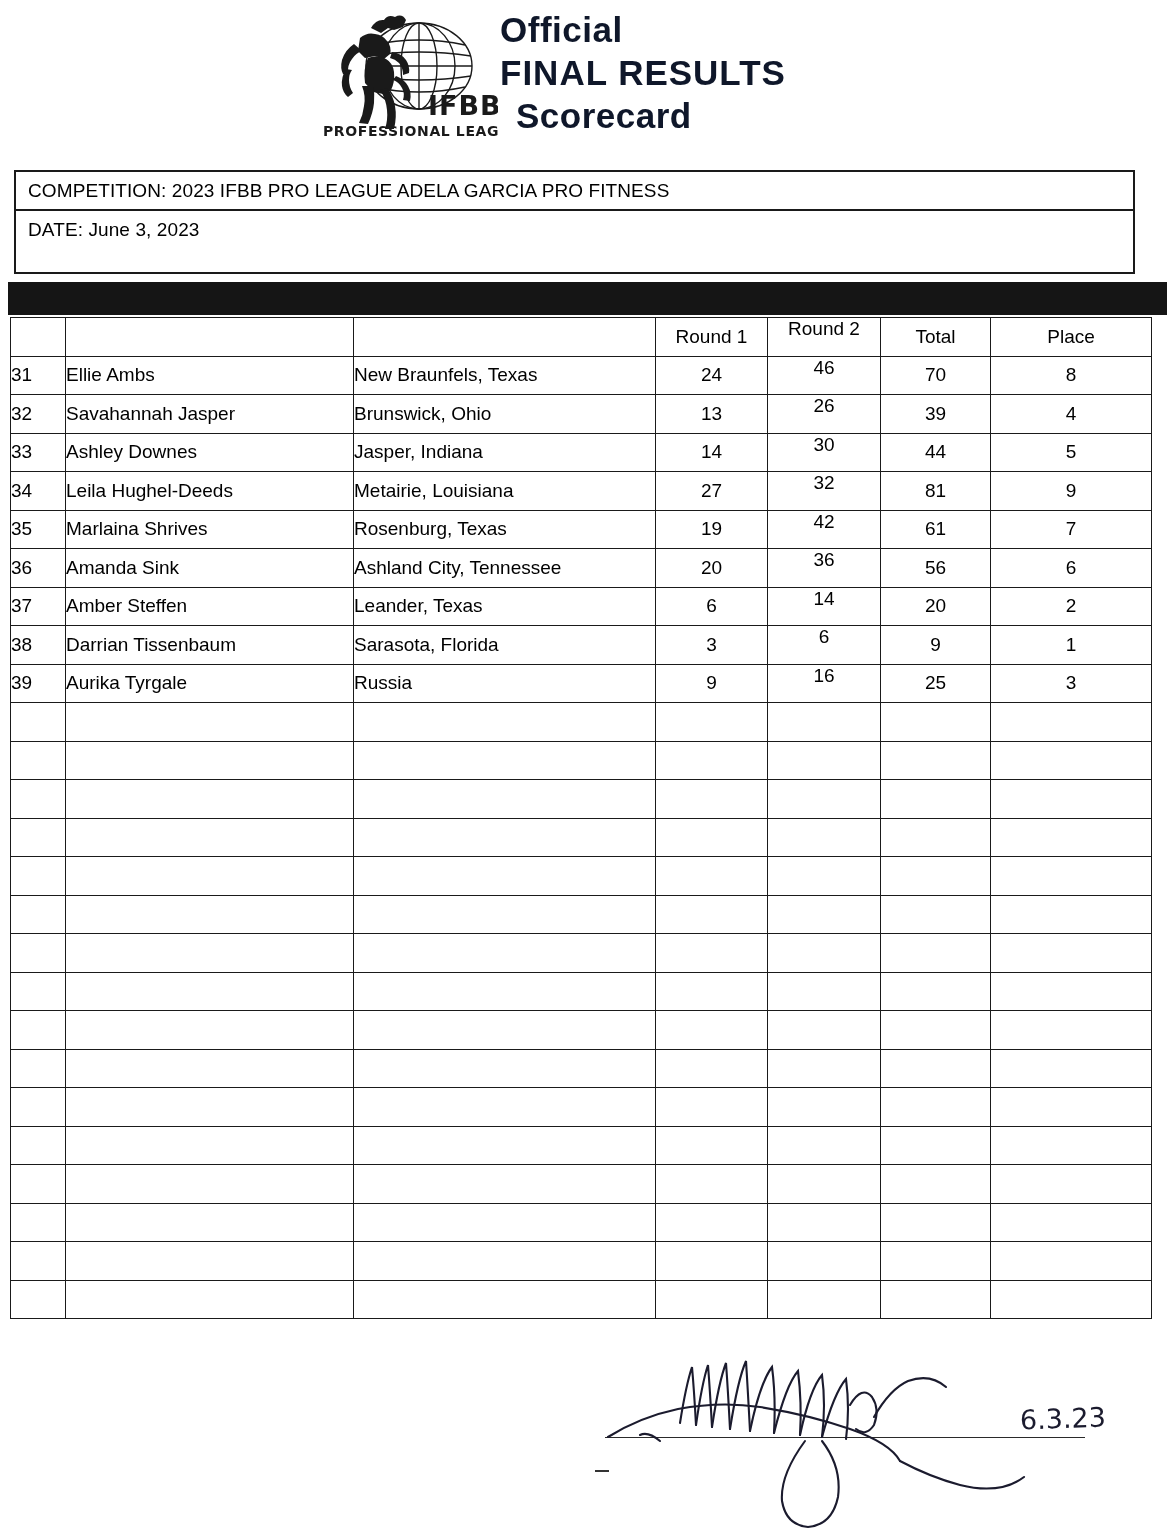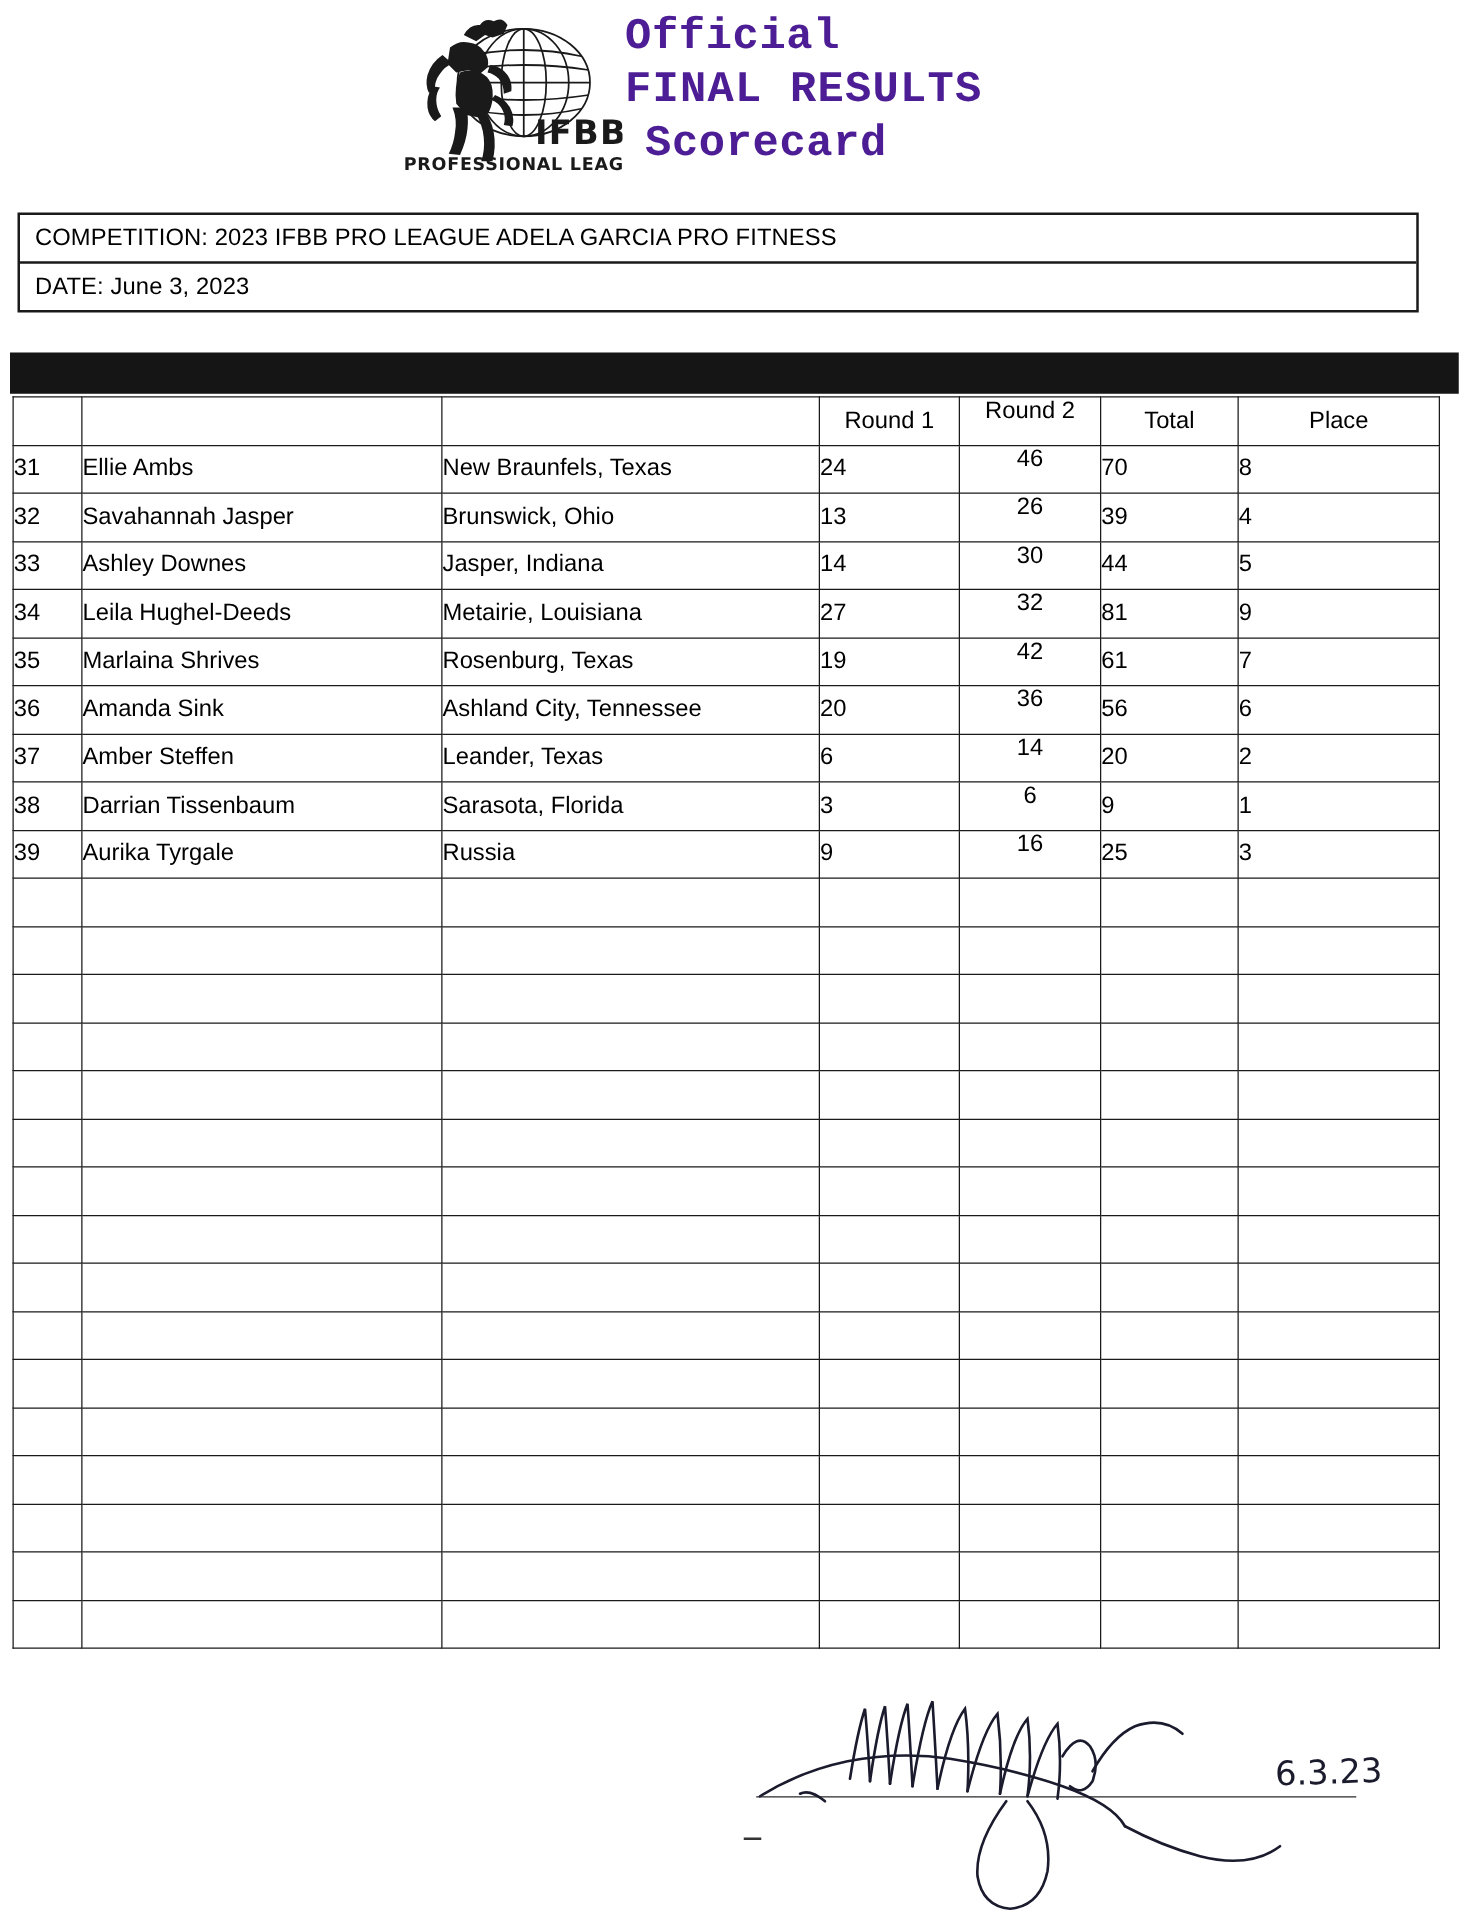--- a/index.html
+++ b/index.html
@@ -14,33 +14,33 @@
   }
 
   
   #letterhead{position:absolute;left:0;top:0;width:1173px;height:155px;}
 
   #logo{position:absolute;left:316px;top:14px;width:182px;height:130px;}
   #logo svg{display:block;}
 
   #title-block{position:absolute;left:500px;top:12px;width:420px;}
   .title-line{
-    font-family:Liberation Mono, monospace;
+    font-family:Liberation Sans, sans-serif;
     font-weight:bold;
-    color:#4c1d95;
+    color:#0f172a;
     letter-spacing:0.5px;
     line-height:1.0;
   }
   #title-official{font-size:35px;margin-bottom:8px;}
   #title-final{font-size:35px;margin-bottom:8px;letter-spacing:1px;}
   #title-scorecard{font-size:35px;margin-left:16px;}
 
   
   #header-box{
-    position:absolute;left:14px;top:170px;width:1121px;height:80px;
+    position:absolute;left:14px;top:170px;width:1121px;height:104px;
     border:2px solid #1a1a1a;
     box-sizing:border-box;
   }
   #row-competition{
     position:absolute;left:0;top:0;width:100%;height:39px;
     border-bottom:2px solid #1a1a1a;
     box-sizing:border-box;
     display:flex;align-items:center;
   }
   #row-place{
@@ -84,21 +84,21 @@
   thead th{height:40px;font-size:19px;text-align:center;vertical-align:middle;}
   th.blank-head{border-bottom:1.5px solid #1a1a1a;}
   
   th.r2-head{vertical-align:top;padding-top:3px;}
 
   td.cell-num{
     font-size:19px;font-weight:bold;vertical-align:middle;
   }
   td.cell-name{font-size:19px;padding-left:14px;vertical-align:middle;margin-top:16px;}
   td.cell-city{font-size:19px;padding-left:14px;vertical-align:middle;}
-  td.cell-score{font-size:19px;vertical-align:middle;}
+  td.cell-score{font-size:19px;text-align:center;vertical-align:middle;}
   
   td.cell-r2{font-size:19px;text-align:center;vertical-align:top;padding-top:1px;}
 
   tbody tr.empty-row td{height:39.5px;}
 
   
   #signature-area{
     position:absolute;left:600px;top:1345px;width:560px;height:190px;
   }
   #sig-line{

